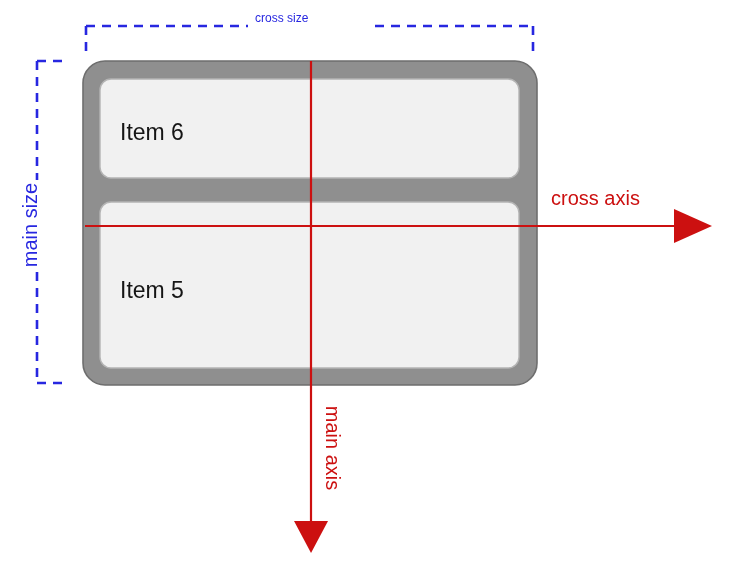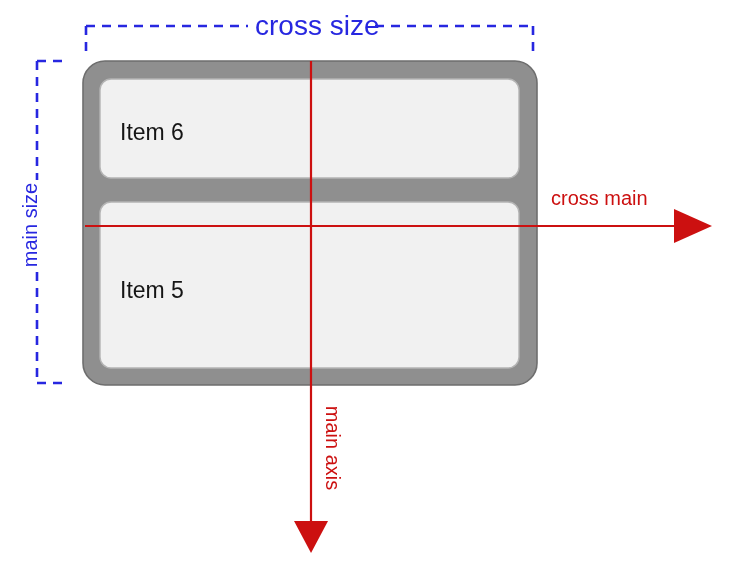--- a/index.html
+++ b/index.html
@@ -25,21 +25,21 @@
     height: 578px;
   }
   .txt {
     position: absolute;
     white-space: nowrap;
     line-height: 1;
   }
   .label-cross-size {
     left: 255px;
     top: 12px;
-    font-size: 28px;
+    font-size: 12px;
     color: #2727e0;
   }
   .label-main-size {
     left: 30px;
     top: 225px;
     font-size: 20px;
     color: #2727e0;
     transform: translate(-50%, -50%) rotate(-90deg);
     transform-origin: 50% 50%;
   }
@@ -108,21 +108,21 @@
       <line x1="85" y1="226" x2="678" y2="226" stroke="#cc1010" stroke-width="2.2"></line>
       <polygon points="674,209 674,243 712,226" fill="#cc1010"></polygon>
     </g>
 
   </svg>
 
   <div class="txt label-cross-size">cross size</div>
 
   <div class="txt label-main-size">main size</div>
 
-  <div class="txt label-cross-axis">cross main</div>
+  <div class="txt label-cross-axis">cross axis</div>
 
   <div class="txt label-main-axis">main axis</div>
 
   <div class="item-label item-label-1">Item 6</div>
 
   <div class="item-label item-label-2">Item 5</div>
 
 </div>
 
 </body></html>

